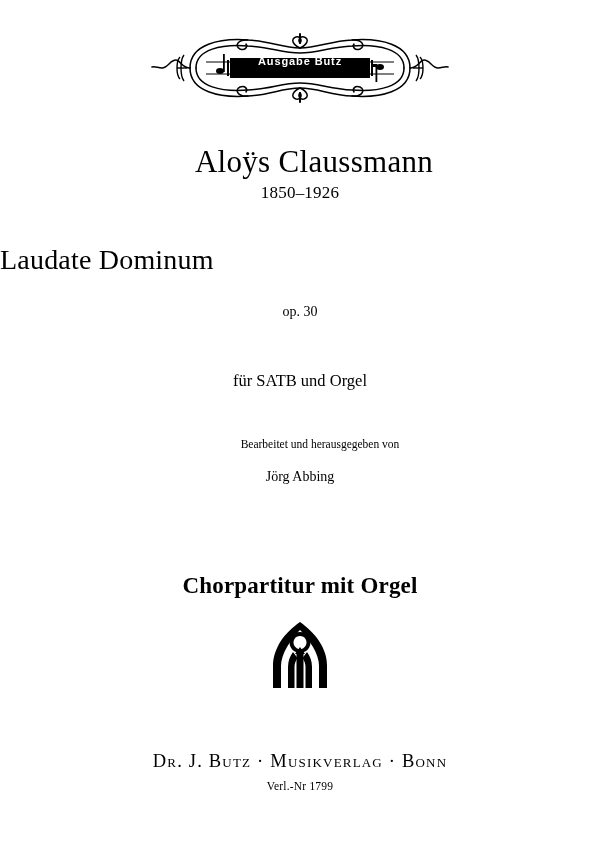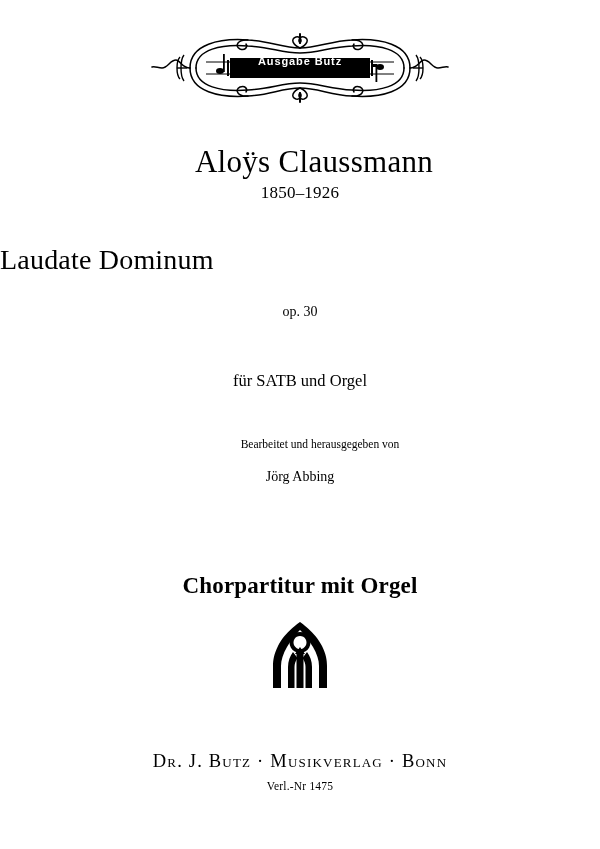--- a/index.html
+++ b/index.html
@@ -311,15 +311,15 @@
           A10.5 10.5 0 1 1 32.99 12 Z
           M33 16
           A6.5 6.5 0 1 0 33.01 16 Z"></path>
 
         <path d="M33 27 L38 34 L28 34 Z"></path>
       </g>
     </svg>
   </div>
 
   <div class="publisher-line">Dr. J. Butz  ·  Musikverlag  ·  Bonn</div>
-  <div class="catalog-number">Verl.-Nr 1475</div>
+  <div class="catalog-number">Verl.-Nr 1799</div>
 
 </div>
 
 </body></html>

